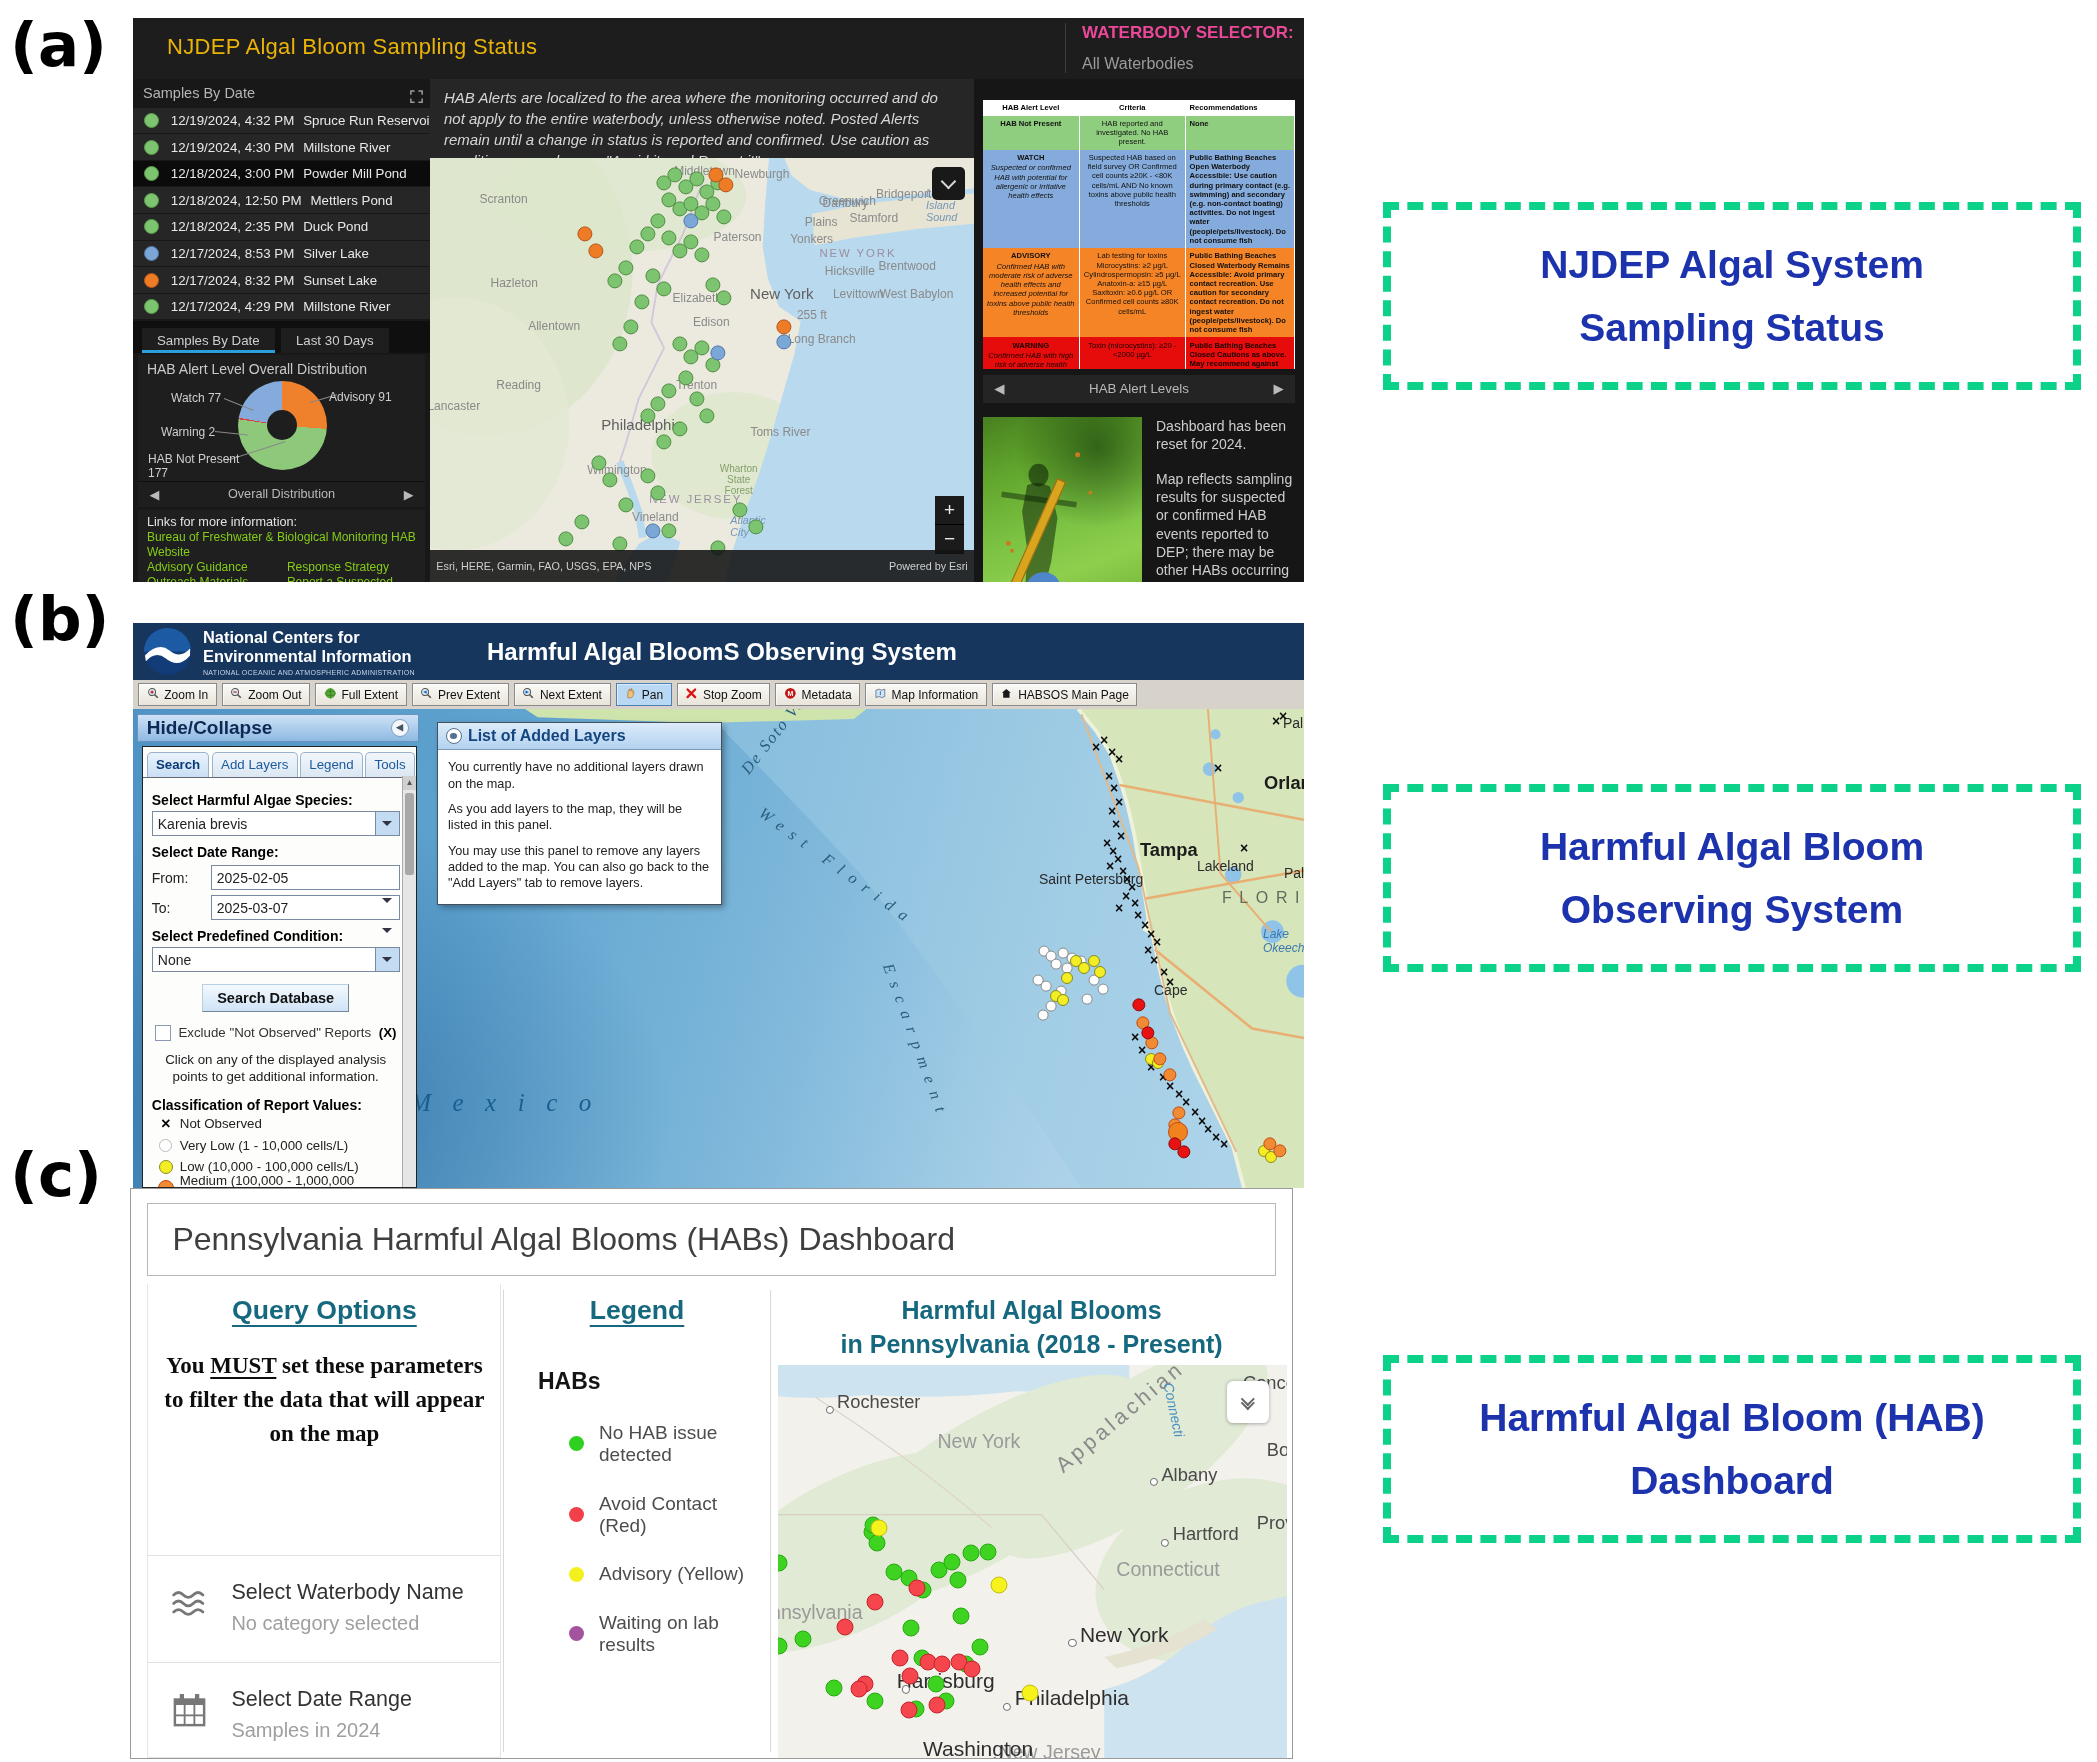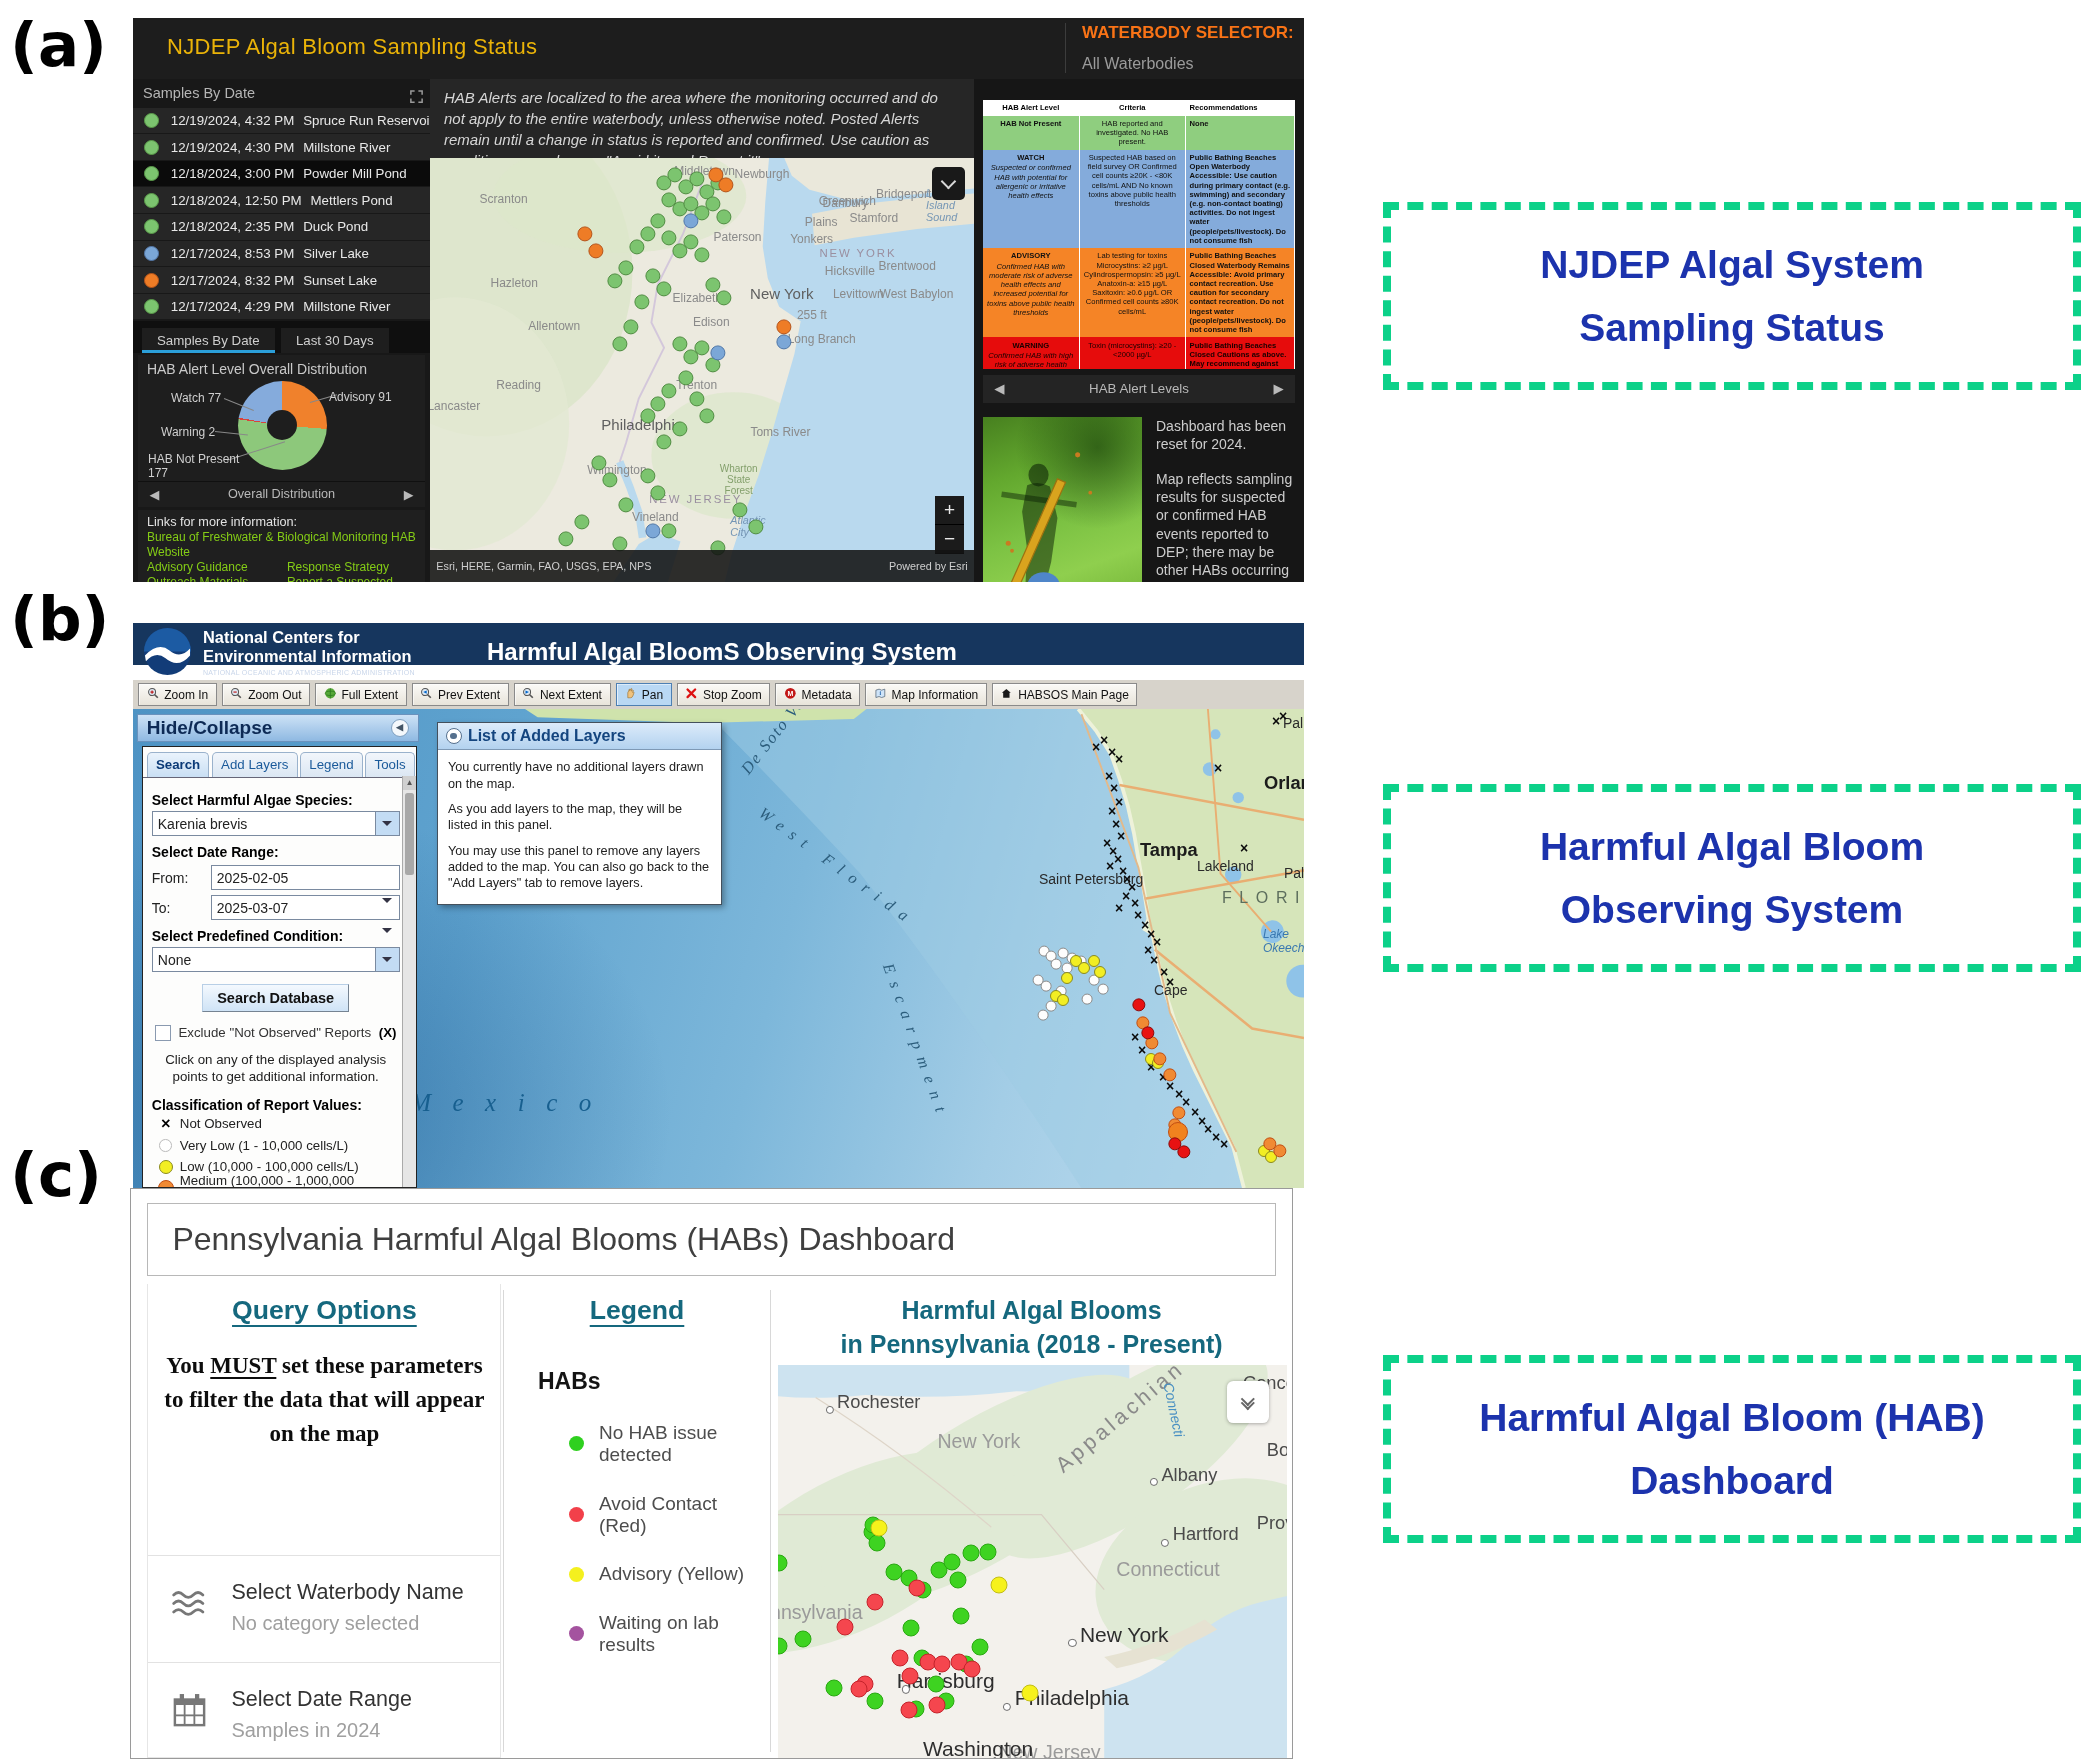--- a/index.html
+++ b/index.html
@@ -16,21 +16,21 @@
   .tag div{font-size:39px;font-weight:bold;color:#1c33ad;}
   #tag-a{top:202px;} #tag-b{top:784px;} #tag-c{top:1355px;}
 
   
   #panel-a{position:absolute;left:133px;top:17.7px;width:1171px;height:564px;
            background:#141414;overflow:hidden;color:#d5d5d5;}
   .a-head{position:absolute;left:0;top:0;right:0;height:61px;background:#1d1d1d;
           border-bottom:0.6px solid #050505;}
   .a-title{position:absolute;left:34px;top:16.4px;font-size:22px;color:#eab308;letter-spacing:0.3px;}
   .a-wbs{position:absolute;right:8.9px;top:5px;width:213px;border-left:0.6px solid #3c3c3c;padding-left:16.4px;}
-  .a-wbs-l{font-size:17px;font-weight:bold;color:#f97316;}
+  .a-wbs-l{font-size:17px;font-weight:bold;color:#ec4899;}
   .a-wbs-v{font-size:16px;color:#9b9b9b;margin-top:12px;}
 
   .a-side{position:absolute;left:0;top:61px;width:297px;bottom:0;background:#181818;overflow:hidden;}
   .a-side-hd{height:29px;line-height:29px;padding-left:10px;font-size:14.5px;color:#b5b5b5;position:relative;}
   .a-expand{position:absolute;right:6.3px;top:6.3px;}
   .a-row{height:26.6px;background:#262626;border-bottom:0.6px solid #181818;display:flex;
          align-items:center;padding-left:11.4px;box-sizing:border-box;}
   .a-row.sel{background:#0b0b0b;}
   .a-dot{width:15px;height:15px;border-radius:50%;margin-right:11.4px;flex:none;box-sizing:border-box;}
   .a-dot.green{background:#7cc46f;border:1.9px solid #5a9a4a;}
@@ -105,21 +105,21 @@
   .a-photo{position:absolute;left:8.9px;top:338px;width:159px;height:188px;overflow:hidden;
      background:radial-gradient(circle at 72% 16%, rgba(18,54,8,.6), transparent 42%),
        linear-gradient(160deg,#47801f 0%,#63a82e 28%,#7cc243 55%,#8fcf4e 76%,#74b437 100%);}
   .a-photo svg{position:absolute;left:0;top:0;}
   #a-info{position:absolute;left:182px;right:5px;top:338px;bottom:2.5px;font-size:14px;
           line-height:18.3px;color:#cdcdcd;overflow:hidden;}
   #a-info p{margin:0 0 16.4px 0;}
 
   
   #panel-b{position:absolute;left:133px;top:623px;width:1171px;height:565px;background:#fff;overflow:hidden;}
-  .b-head{position:absolute;left:0;top:0;right:0;height:42px;background:#16365e;}
+  .b-head{position:absolute;left:0;top:0;right:0;height:57px;background:#16365e;}
   .b-logo{position:absolute;left:10px;top:3.8px;}
   .b-org{position:absolute;left:70px;top:5px;color:#fff;}
   .b-org-l{font-size:16.4px;font-weight:bold;line-height:19px;}
   .b-org-s{font-size:7px;color:#c9d6ea;letter-spacing:0.3px;margin-top:2.5px;}
   .b-title{position:absolute;left:354px;top:15px;font-size:24px;font-weight:bold;color:#fff;}
   .b-toolbar{position:absolute;left:0;right:0;top:57px;height:29px;background:#d7d3cb;
      border-bottom:0.6px solid #9a968c;display:flex;align-items:center;padding-left:5px;gap:5px;}
   .b-btn{display:inline-flex;align-items:center;gap:5px;height:21.5px;padding:0 7.6px;
      background:linear-gradient(#fbfaf7,#e8e4da);border:0.6px solid #8a8a8a;
      box-shadow:inset 0.6px 0.6px 0 #fff;font-size:12px;color:#111;white-space:nowrap;}

